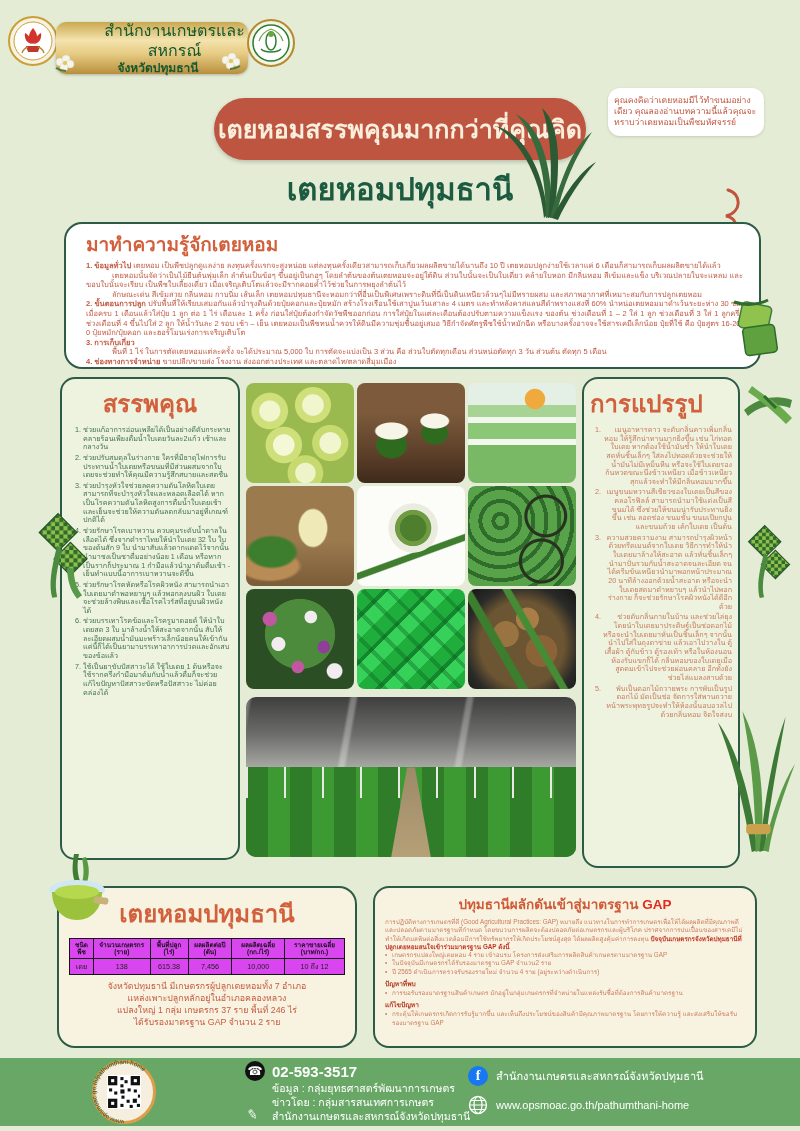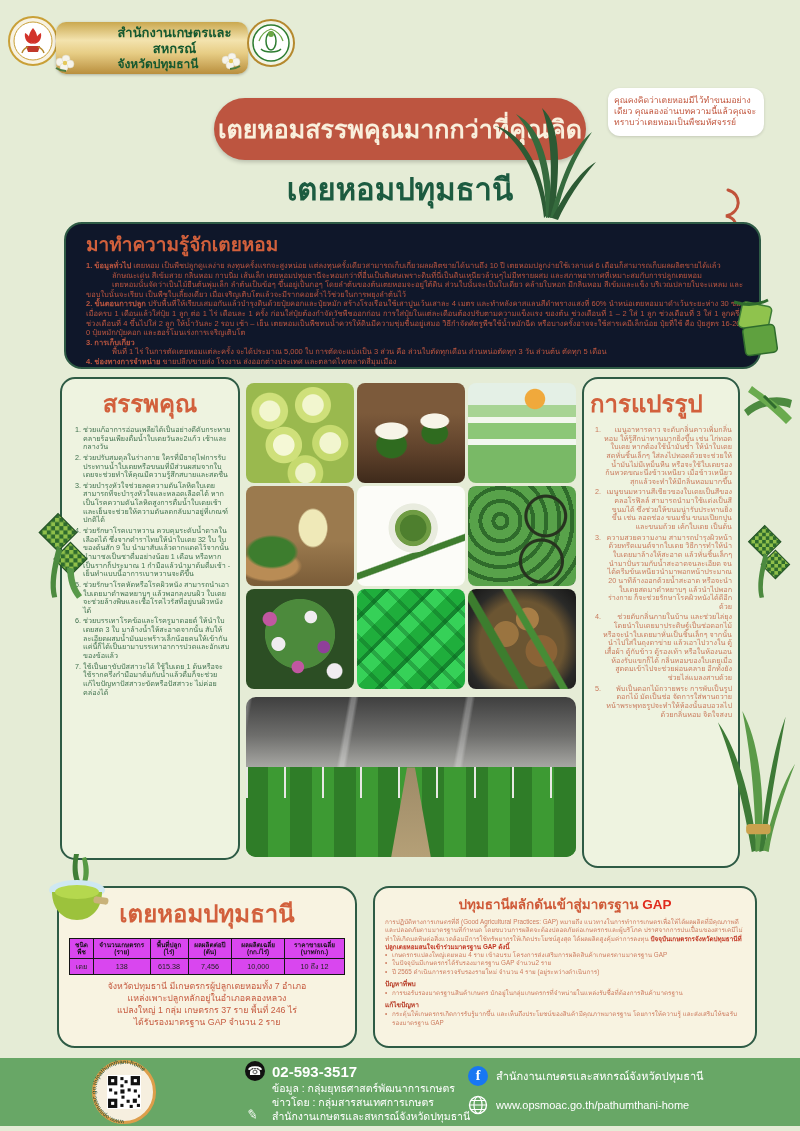--- a/index.html
+++ b/index.html
@@ -4,36 +4,36 @@
 <style>
   html,body{margin:0;padding:0;}
   .page{position:relative;width:800px;height:1131px;background:#e5ecd6;overflow:hidden;
         font-family:"Liberation Sans","DejaVu Sans",sans-serif;}
   
   .seal{position:absolute;border-radius:50%;}
   .gold-banner{position:absolute;left:56px;top:22px;width:192px;height:52px;border-radius:10px;
     background:linear-gradient(180deg,#caa84f 0%,#f3e3ae 35%,#e7cd85 60%,#b98f3e 100%);
     display:flex;flex-direction:column;justify-content:center;text-align:center;
     box-shadow:0 1px 3px rgba(0,0,0,.25);}
-  .gold-banner .l1{font-size:13px;font-weight:bold;color:#14582f;line-height:1.25;padding-left:45px;}
+  .gold-banner .l1{font-size:16px;font-weight:normal;color:#14582f;line-height:1.25;padding-left:45px;}
   .gold-banner .l2{font-size:12px;font-weight:bold;color:#14582f;line-height:1.2;margin-left:12px;}
   .flower{position:absolute;}
   .title-badge{position:absolute;left:214px;top:98px;width:372px;height:62px;border-radius:31px;
     background:#bd5540;display:flex;align-items:center;justify-content:center;
     box-shadow:0 2px 4px rgba(0,0,0,.2);}
   .title-badge span{color:#f9efdc;font-size:25px;font-weight:bold;}
   .subtitle{position:absolute;left:214px;top:164px;width:372px;text-align:center;
     color:#1c5b40;font-size:31px;font-weight:bold;}
   .bubble{position:absolute;left:608px;top:88px;width:156px;background:#ffffff;border-radius:12px;
     padding:7px 6px;box-sizing:border-box;text-align:left;color:#c0533a;font-size:8.6px;
     line-height:1.3;box-shadow:0 1px 3px rgba(0,0,0,.15);}
   .arrow-curl{position:absolute;left:698px;top:186px;}
   .leaf-fan{position:absolute;left:492px;top:106px;z-index:3;}
   
-  .gbox{position:absolute;border:2.5px solid #2e5b45;background:#0f172a;box-sizing:border-box;}
+  .gbox{position:absolute;border:2.5px solid #2e5b45;background:#ffffff;box-sizing:border-box;}
   .intro-box{left:64px;top:222px;width:697px;height:147px;border-radius:18px;padding:4px 16px 4px 20px;overflow:hidden;}
   .sec-h{color:#d2603c;font-weight:bold;}
   .intro-box .sec-h{font-size:19px;margin:1px 0 2px;}
   .intro-box p{margin:0;color:#bf5740;font-size:7.5px;line-height:1.28;text-align:justify;}
   .intro-box p b{font-weight:bold;}
   .ind{text-indent:26px;}
   .benefits-box{left:60px;top:377px;width:180px;height:483px;border-radius:15px;background:#eef3e0;
     padding:3px 7px 3px 7px;overflow:hidden;}
   .benefits-box .sec-h{font-size:24px;text-align:center;margin:2px 0 3px;}
   .benefits-box ol{margin:0;padding-left:14px;color:#41724f;font-size:7.2px;line-height:1.2;}
@@ -218,22 +218,22 @@
     <svg width="46" height="52" viewBox="0 0 46 52">
       <path d="M30 4 C44 8 44 26 28 30 C38 32 40 40 35 46" fill="none" stroke="#c0533a" stroke-width="3" stroke-linecap="round"></path>
       <path d="M28 40 L36 51 L43 41 Z" fill="#c0533a"></path>
     </svg>
   </div>
 
   <div class="gbox intro-box">
     <div class="sec-h">มาทำความรู้จักเตยหอม</div>
     <div>
       <p><b>1. ข้อมูลทั่วไป</b> <span>เตยหอม เป็นพืชปลูกดูแลง่าย ลงทุนครั้งแรกจะสูงหน่อย แต่ลงทุนครั้งเดียวสามารถเก็บเกี่ยวผลผลิตขายได้นานถึง 10 ปี เตยหอมปลูกง่ายใช้เวลาแค่ 6 เดือนก็สามารถเก็บผลผลิตขายได้แล้ว</span></p>
+      <p class="ind">เตยหอมนั้นจัดว่าเป็นไม้ยืนต้นพุ่มเล็ก ลำต้นเป็นข้อๆ ขึ้นอยู่เป็นกอๆ โดยลำต้นของต้นเตยหอมจะอยู่ใต้ดิน ส่วนใบนั้นจะเป็นใบเดี่ยว คล้ายใบหอก มีกลิ่นหอม สีเข้มและแข็ง บริเวณปลายใบจะแหลม และขอบใบนั้นจะเรียบ เป็นพืชใบเลี้ยงเดี่ยว เมื่อเจริญเติบโตแล้วจะมีรากคอยค้ำไว้ช่วยในการพยุงลำต้นไว้</p>
       <p class="ind">ลักษณะเด่น สีเข้มสวย กลิ่นหอม กาบนิ่ม เส้นเล็ก เตยหอมปทุมธานีจะหอมกว่าที่อื่นเป็นพิเศษเพราะดินที่นี่เป็นดินเหนียวล้วนๆไม่มีทรายผสม และสภาพอากาศที่เหมาะสมกับการปลูกเตยหอม</p>
-      <p class="ind">เตยหอมนั้นจัดว่าเป็นไม้ยืนต้นพุ่มเล็ก ลำต้นเป็นข้อๆ ขึ้นอยู่เป็นกอๆ โดยลำต้นของต้นเตยหอมจะอยู่ใต้ดิน ส่วนใบนั้นจะเป็นใบเดี่ยว คล้ายใบหอก มีกลิ่นหอม สีเข้มและแข็ง บริเวณปลายใบจะแหลม และขอบใบนั้นจะเรียบ เป็นพืชใบเลี้ยงเดี่ยว เมื่อเจริญเติบโตแล้วจะมีรากคอยค้ำไว้ช่วยในการพยุงลำต้นไว้</p>
       <p><b>2. ขั้นตอนการปลูก</b> <span>ปรับพื้นที่ให้เรียบเสมอกันแล้วบำรุงดินด้วยปุ๋ยคอกและปุ๋ยหมัก สร้างโรงเรือนใช้เสาปูนเว้นเสาละ 4 เมตร และทำหลังคาสแลนสีดำพรางแสงที่ 60% นำหน่อเตยหอมมาดำเว้นระยะห่าง 30 ซม. เมื่อครบ 1 เดือนแล้วใส่ปุ๋ย 1 ลูก ต่อ 1 ไร่ เดือนละ 1 ครั้ง ก่อนใส่ปุ๋ยต้องกำจัดวัชพืชออกก่อน การใส่ปุ๋ยในแต่ละเดือนต้องปรับตามความแข็งแรง ของต้น ช่วงเดือนที่ 1 – 2 ใส่ 1 ลูก  ช่วงเดือนที่ 3 ใส่ 1 ลูกครึ่ง ช่วงเดือนที่ 4 ขึ้นไปใส่ 2 ลูก ให้น้ำวันละ 2 รอบ เช้า – เย็น เตยหอมเป็นพืชทนน้ำควรให้ดินมีความชุ่มชื้นอยู่เสมอ วิธีกำจัดศัตรูพืชใช้น้ำหมักฉีด หรือบางครั้งอาจจะใช้สารเคมีเล็กน้อย ปุ๋ยที่ใช้ คือ ปุ๋ยสูตร 16-20-0 ปุ๋ยหมัก/ปุ๋ยคอก และฮอร์โมนเร่งการเจริญเติบโต</span></p>
       <p><b>3. การเก็บเกี่ยว</b></p>
       <p class="ind">พื้นที่ 1 ไร่ ในการตัดเตยหอมแต่ละครั้ง จะได้ประมาณ 5,000 ใบ การตัดจะแบ่งเป็น 3 ส่วน คือ ส่วนใบตัดทุกเดือน ส่วนหน่อตัดทุก 3 วัน ส่วนต้น ตัดทุก 5 เดือน</p>
       <p><b>4. ช่องทางการจำหน่าย</b> <span>ขายปลีก/ขายส่ง โรงงาน ส่งออกต่างประเทศ และตลาดไท/ตลาดสี่มุมเมือง</span></p>
       <p><b>5. ปัญหาและอุปสรรค</b> <span>หนอน แมลง และหนู</span></p>
 
     </div>
   </div>
 
   <div class="gbox benefits-box">

